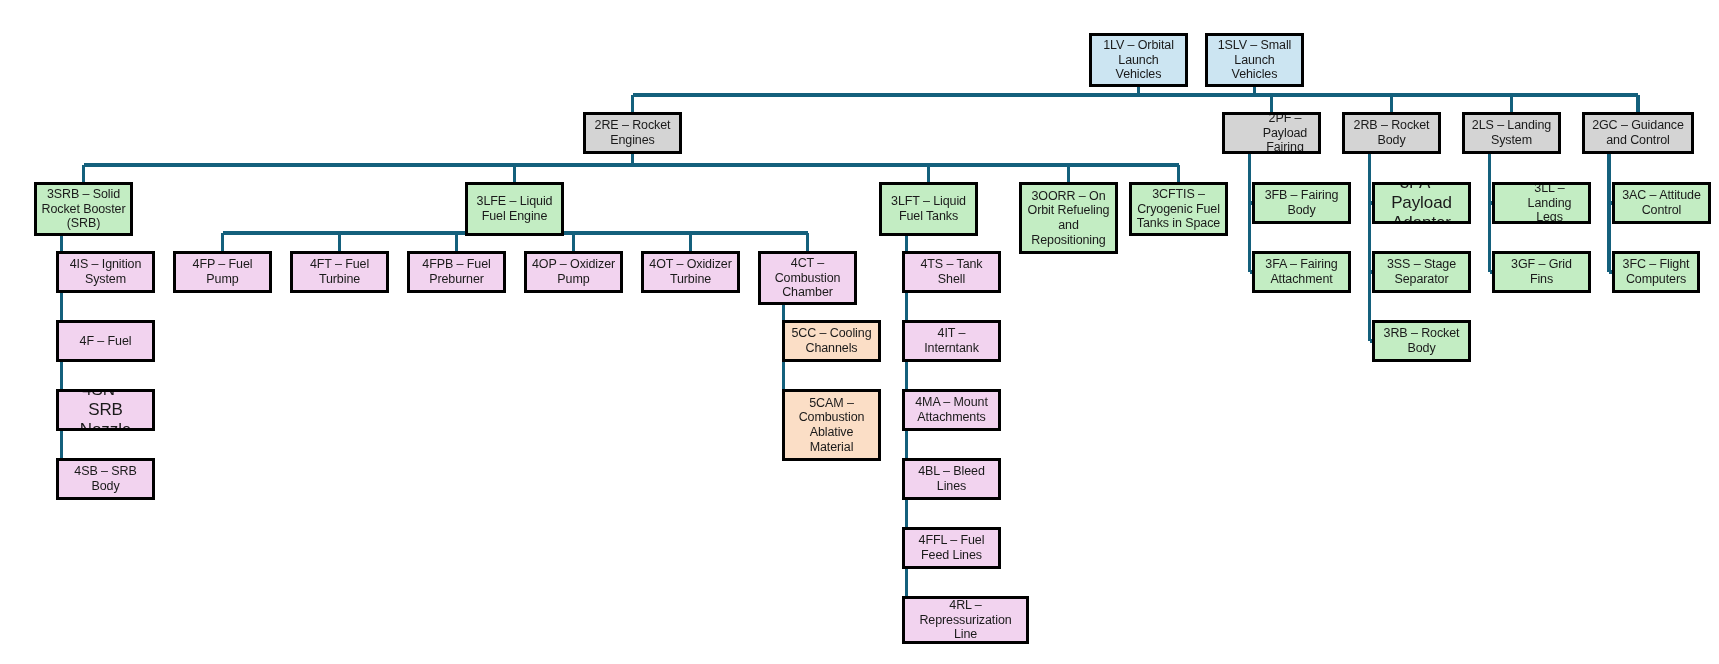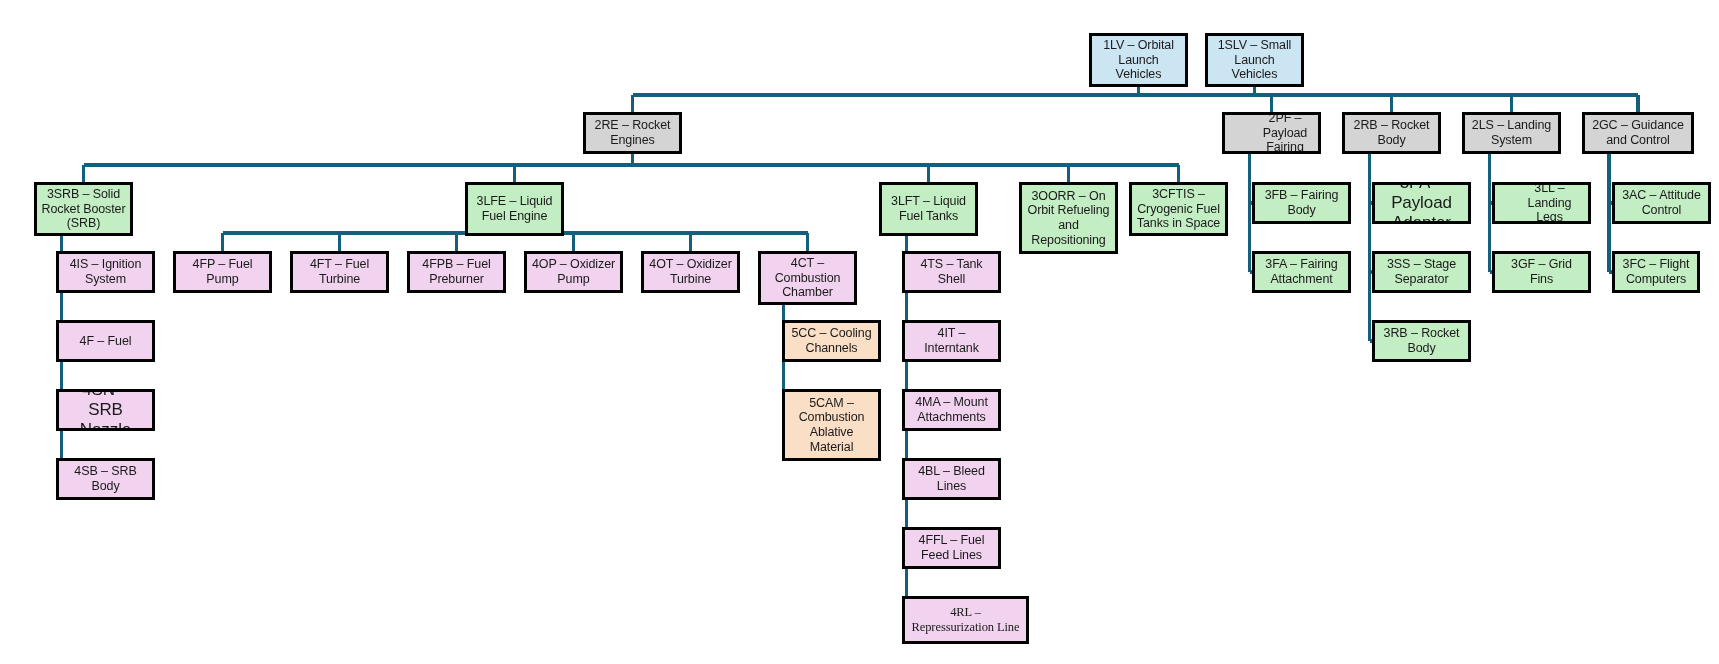--- a/index.html
+++ b/index.html
@@ -213,17 +213,17 @@
       </div>
       <div class="node lvl-pink" style="left: 902px; top: 389px; width: 99px; height: 42px; font-size: 12.5px;">
         <span>4MA – Mount Attachments</span>
       </div>
       <div class="node lvl-pink" style="left: 902px; top: 458px; width: 99px; height: 42px; font-size: 12.5px; justify-content: flex-end;">
         <span>4BL – Bleed Lines</span>
       </div>
       <div class="node lvl-pink" style="left: 902px; top: 527px; width: 99px; height: 42px; font-size: 12.5px;">
         <span>4FFL – Fuel Feed Lines</span>
       </div>
-      <div class="node lvl-pink" style="left: 902px; top: 596px; width: 127px; height: 48px; font-size: 12.5px; font-family: Liberation Serif, serif;">
+      <div class="node lvl-pink" style="left: 902px; top: 596px; width: 127px; height: 48px; font-size: 12.5px;">
         <span>4RL – Repressurization Line</span>
       </div>
     </div>
 </div>
 
 </body></html>

